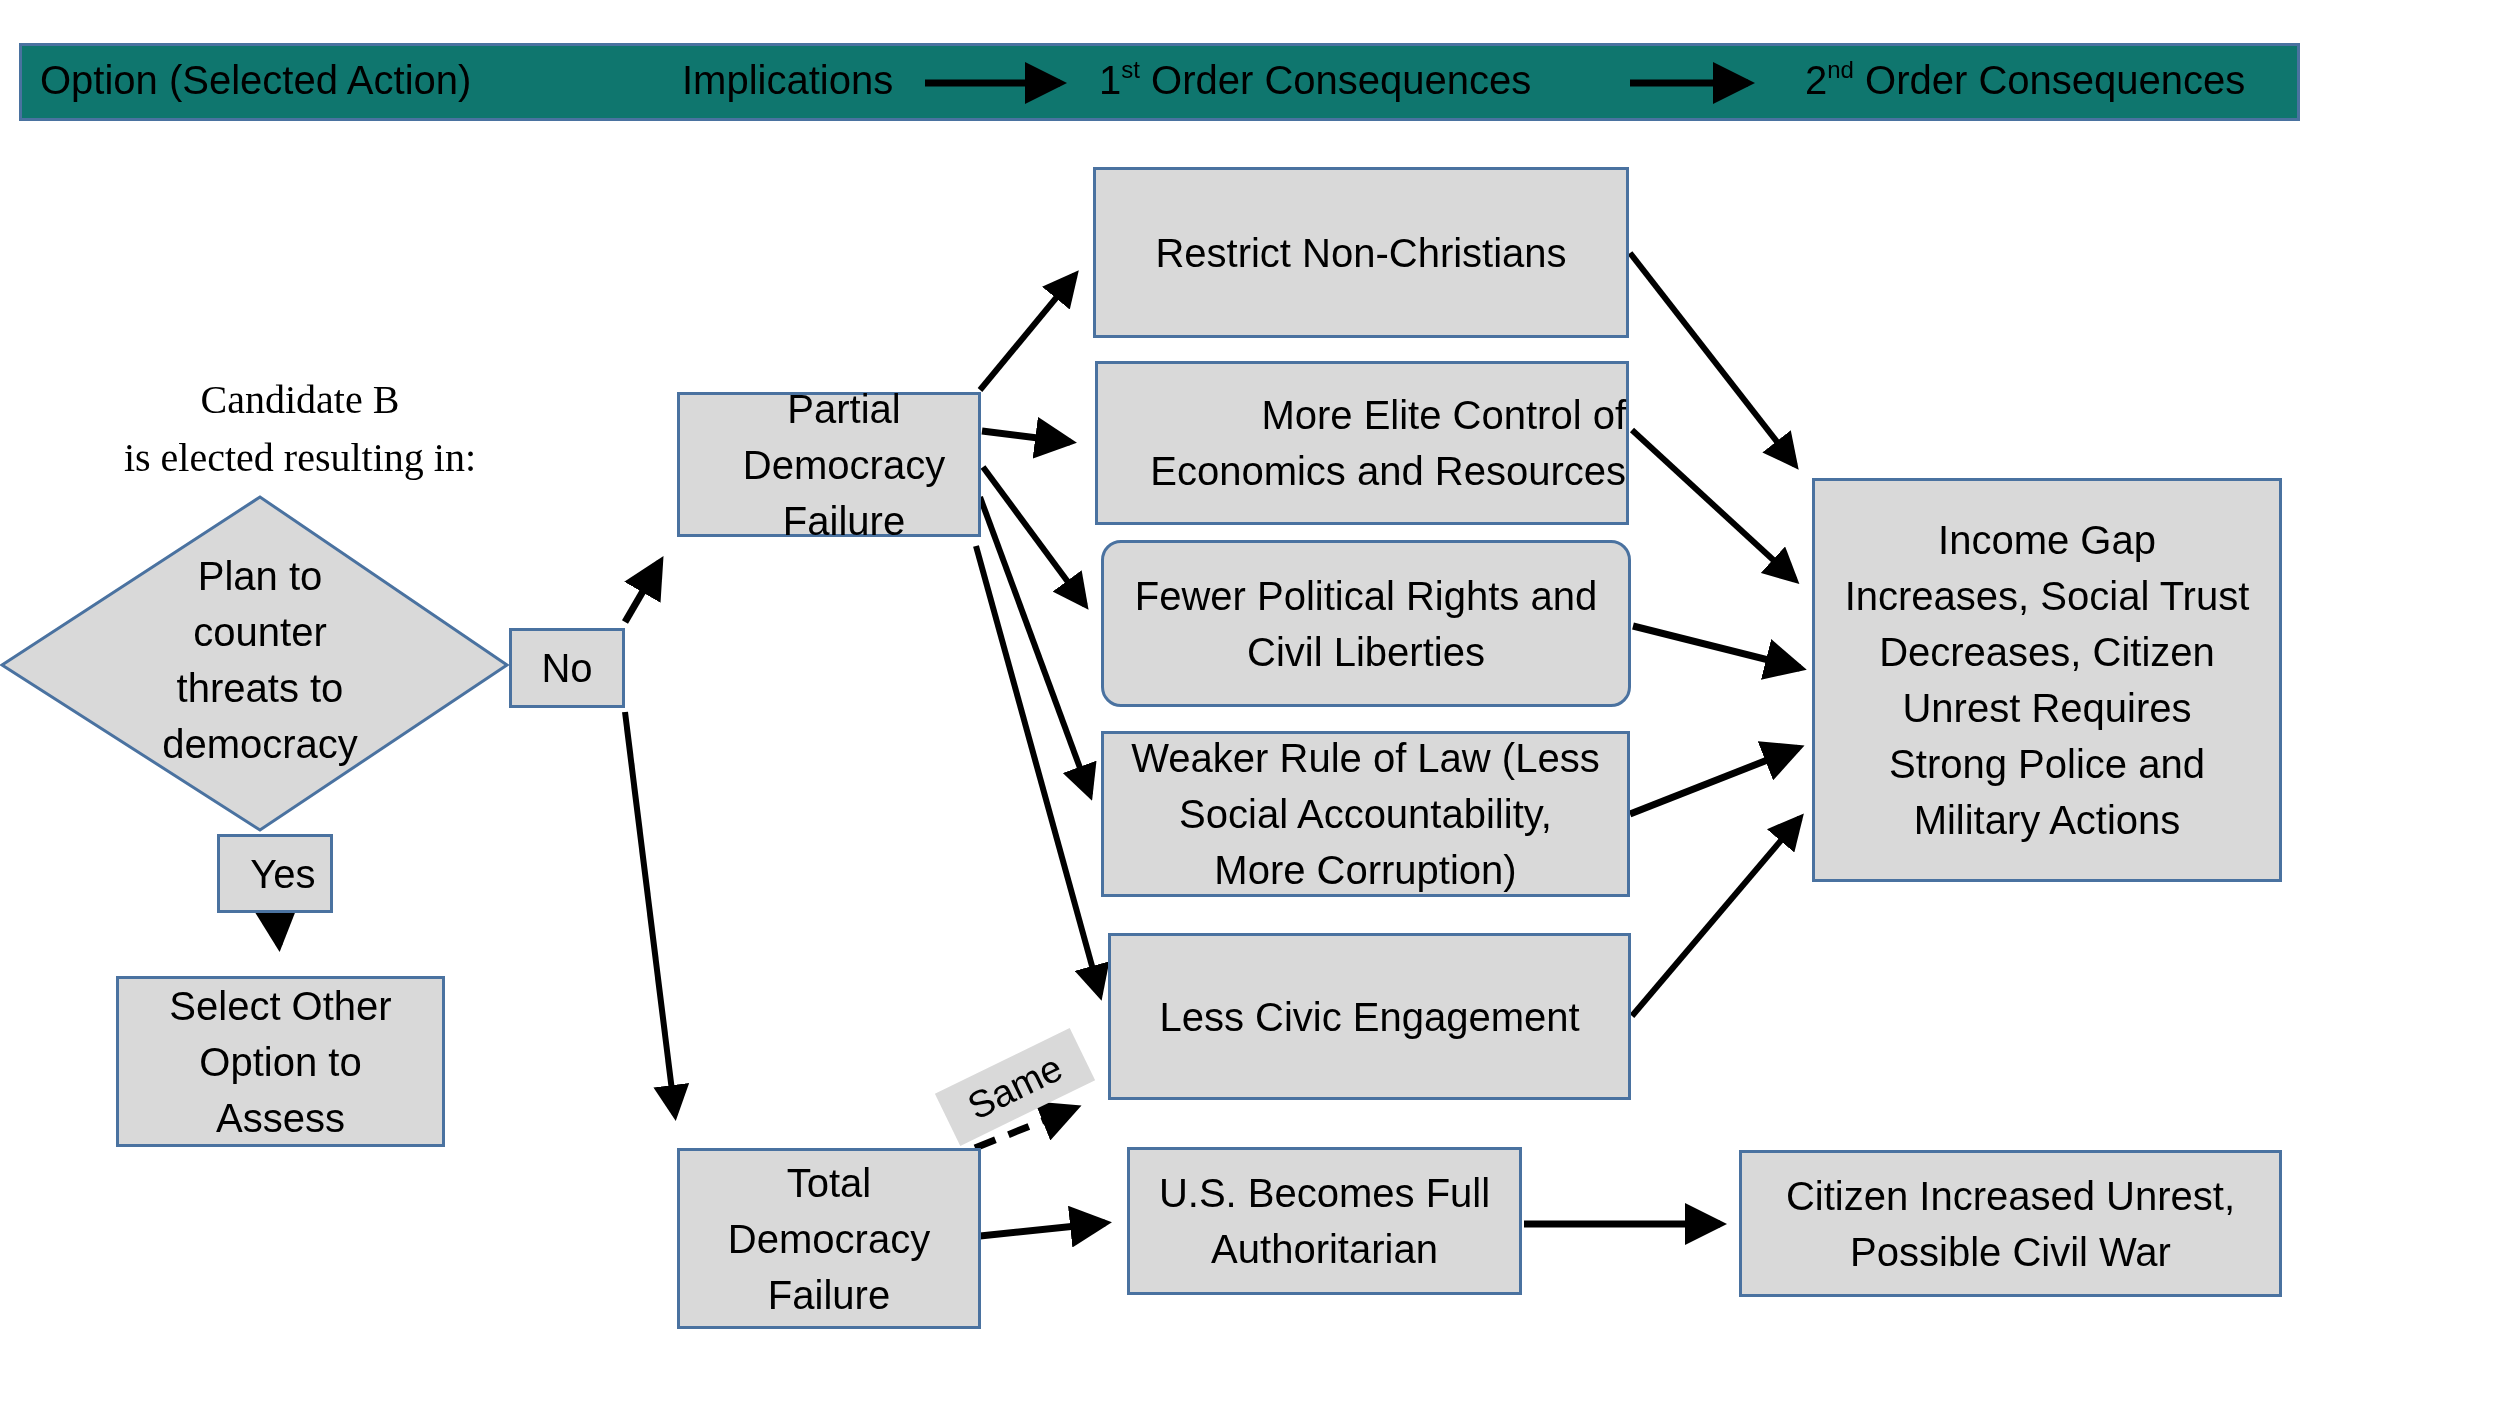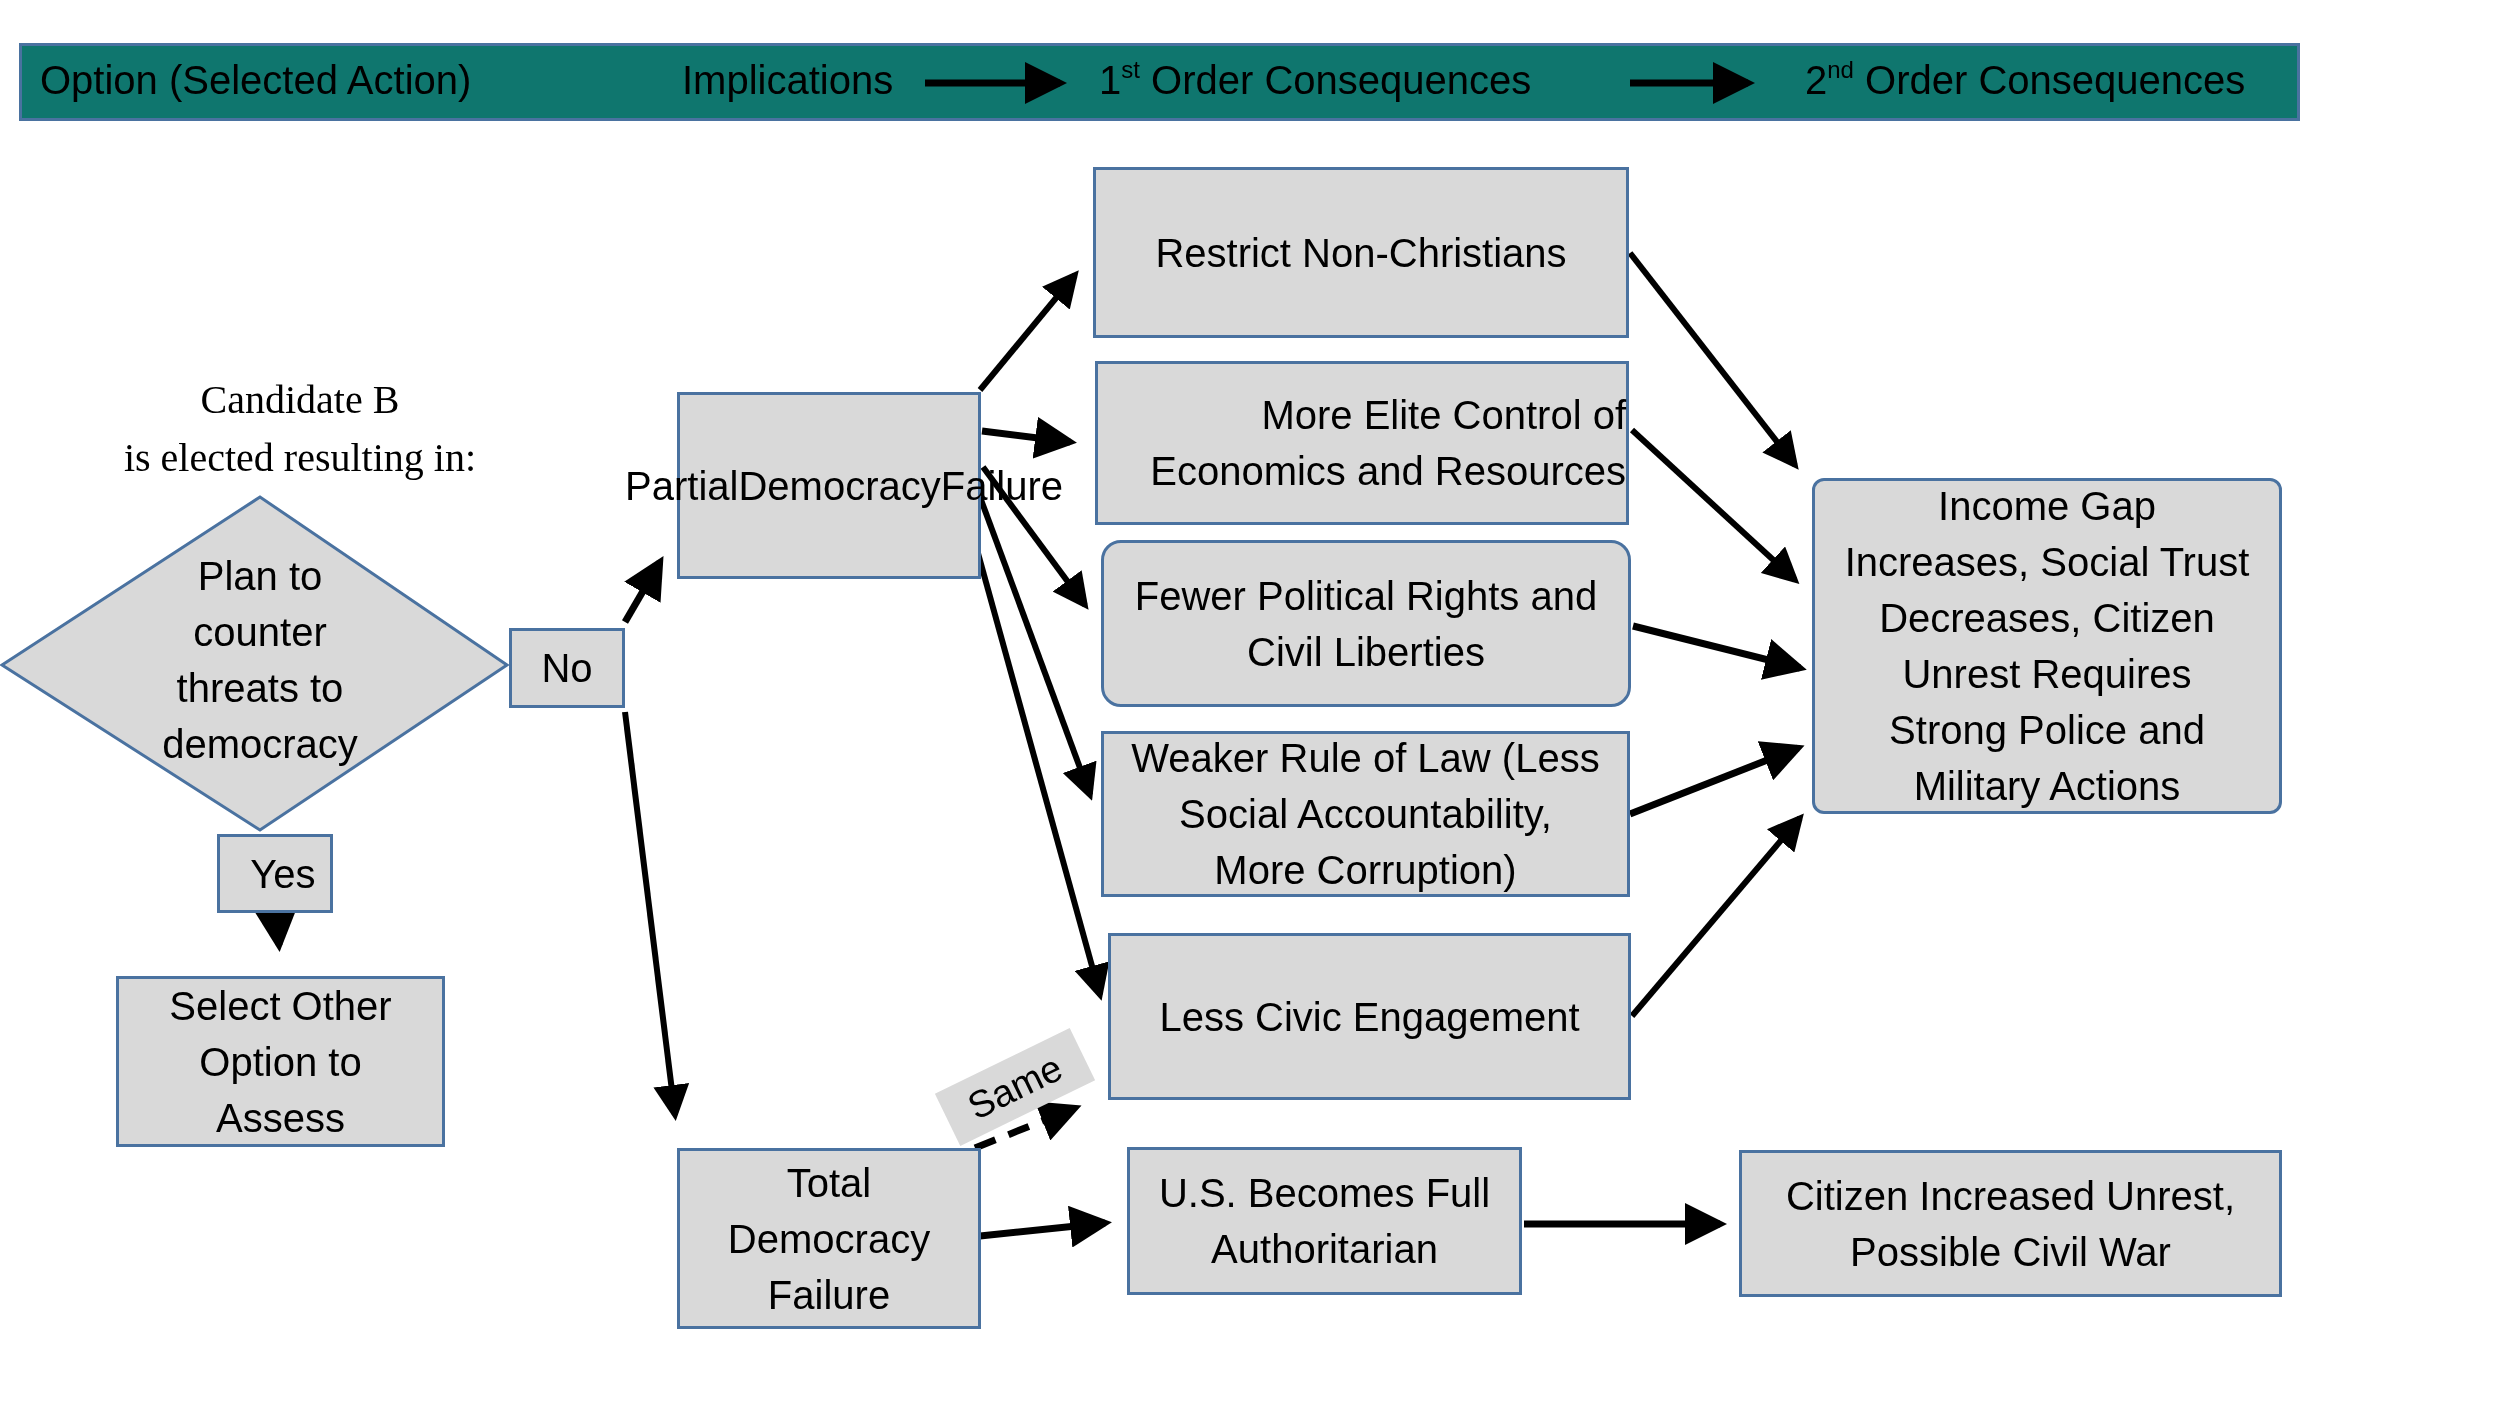--- a/index.html
+++ b/index.html
@@ -86,21 +86,21 @@
 <div class="box" style="left:217px; top:834px; width:116px; height:79px;padding-left:16px;">
   <span>Yes</span>
 </div>
 
 <div class="box" style="left:116px; top:976px; width:329px; height:171px; flex-direction:column;">
   <span>Select Other</span>
   <span>Option to</span>
   <span>Assess</span>
 </div>
 
-<div class="box" style="left:677px; top:392px; width:304px; height:187px; padding-left:30px;">
+<div class="box" style="left:677px; top:392px; width:304px; height:145px; flex-direction:column;padding-left:30px;">
   <span>Partial</span>
   <span>Democracy</span>
   <span>Failure</span>
 </div>
 <div class="box" style="left:677px; top:1148px; width:304px; height:181px; flex-direction:column;">
   <span>Total</span>
   <span>Democracy</span>
   <span>Failure</span>
 </div>
 
@@ -126,21 +126,21 @@
 
 <div class="same-tag">
   <span>Same</span>
 </div>
 
 <div class="box" style="left:1127px; top:1147px; width:395px; height:148px; flex-direction:column;justify-content:center;">
   <span>U.S. Becomes Full</span>
   <span>Authoritarian</span>
 </div>
 
-<div class="box" style="left:1812px; top:478px; width:470px; height:336px; flex-direction:column;border-radius:12px;">
+<div class="box" style="left:1812px; top:478px; width:470px; height:404px; flex-direction:column;">
   <span>Income Gap</span>
   <span>Increases, Social Trust</span>
   <span>Decreases, Citizen</span>
   <span>Unrest Requires</span>
   <span>Strong Police and</span>
   <span>Military Actions</span>
 </div>
 <div class="box" style="left:1739px; top:1150px; width:543px; height:147px; flex-direction:column;">
   <span>Citizen Increased Unrest,</span>
   <span>Possible Civil War</span>

